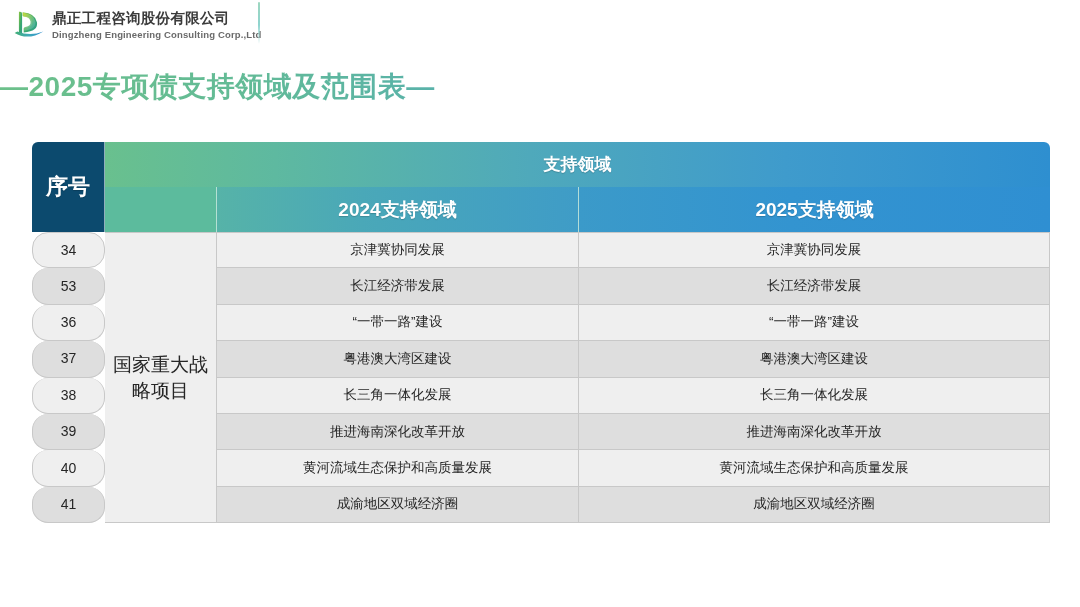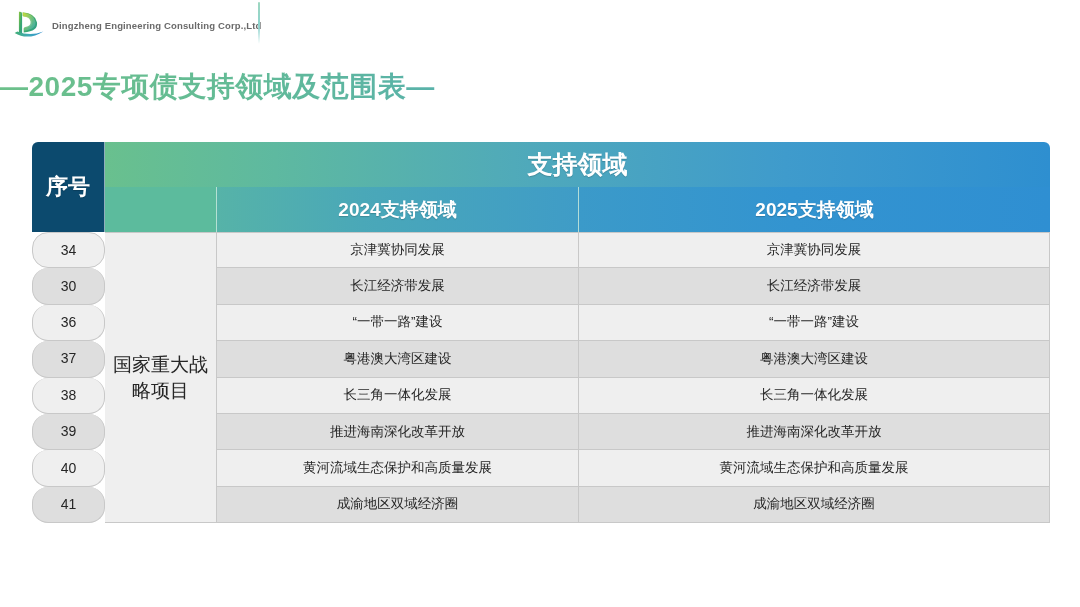--- a/index.html
+++ b/index.html
@@ -113,21 +113,21 @@
   .th-no {
     width: 73px;
     font-size: 22px;
     background: #0c4a6e;
     border-top-left-radius: 6px;
     border-bottom-left-radius: 0;
     height: 90px;
   }
   .th-group {
     height: 45px;
-    font-size: 25px;
+    font-size: 17px;
     background: linear-gradient(90deg, #69c08e 0%, #5eb9a0 18%, #4fa9bb 45%, #3f9bcc 72%, #2e8fd0 100%);
     border-top-right-radius: 6px;
   }
   .th-sub-blank {
     height: 45px;
     background: #5cbb9d;
   }
   .th-2024 {
     height: 45px;
     font-size: 19px;
@@ -185,20 +185,21 @@
         <stop offset="50%" stop-color="#3fa8b9"></stop>
         <stop offset="100%" stop-color="#2f8fd0"></stop>
       </linearGradient>
     </defs>
     <path d="M13 7 L13 45 Q13 49 17 49 L19 49 L19 11 Q19 7 15 7 Z" fill="url(#lgA)"></path>
     <path d="M20 8 Q44 10 47 27 Q50 44 22 46 L22 38 Q39 37 38 27 Q37 15 20 15 Z" fill="url(#lgA)"></path>
     <path d="M21 9 Q42 12 44 26 Q46 40 23 43 L23 36 Q36 35 35 26 Q34 17 21 16 Z" fill="url(#lgB)" opacity="0.92"></path>
     <path d="M5 47 Q30 62 59 44 Q34 54 10 44 Z" fill="url(#lgC)"></path>
   </svg>
   <div class="brand-text">
+    <div class="brand-cn">鼎正工程咨询股份有限公司</div>
     <div class="brand-en">Dingzheng Engineering Consulting Corp.,Ltd</div>
   </div>
   <div class="brand-rule"></div>
 </div>
 
 <div class="page-title">—2025专项债支持领域及范围表—</div>
 
 <div class="table-wrap">
   <table class="support-table">
     <colgroup>
@@ -219,21 +220,21 @@
       </tr>
     </thead>
     <tbody>
       <tr class="row-odd">
         <td class="idx-cell">34</td>
         <td class="cat-cell" rowspan="8">国家重大战略项目</td>
         <td>京津冀协同发展</td>
         <td>京津冀协同发展</td>
       </tr>
       <tr class="row-even">
-        <td class="idx-cell">30</td>
+        <td class="idx-cell">53</td>
         <td>长江经济带发展</td>
         <td>长江经济带发展</td>
       </tr>
       <tr class="row-odd">
         <td class="idx-cell">36</td>
         <td>“一带一路”建设</td>
         <td>“一带一路”建设</td>
       </tr>
       <tr class="row-even">
         <td class="idx-cell">37</td>

